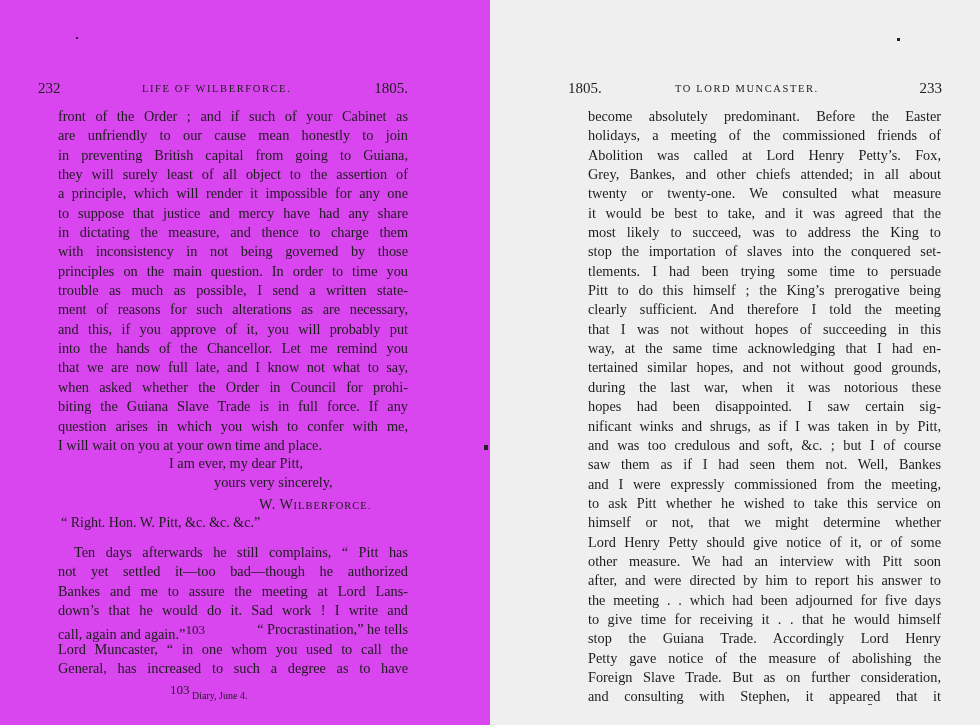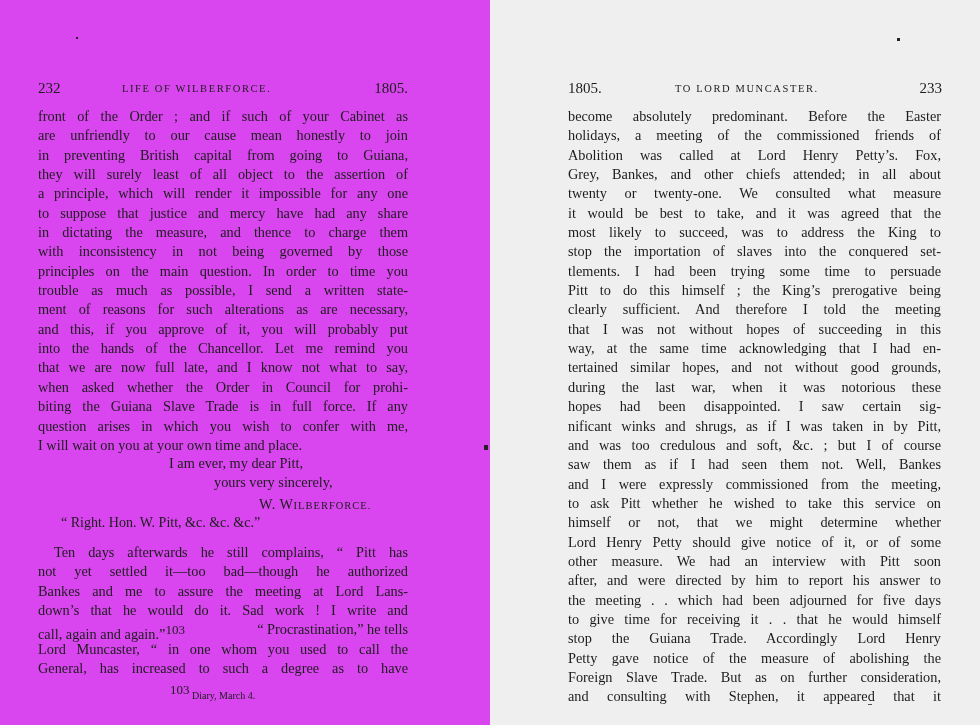--- a/index.html
+++ b/index.html
@@ -23,34 +23,35 @@
     position: absolute; top: 78px; height: 20px;
     font-size: 15px; line-height: 20px;
   }
   .running-head .num, .running-head .yr { position: absolute; top: 0; }
   .running-head .title {
     position: absolute; top: 1px; font-size: 10.5px; letter-spacing: 1.6px;
     text-transform: uppercase;
   }
   #left-page .running-head { left: 38px; width: 370px; }
   #left-page .running-head .num { left: 0; }
-  #left-page .running-head .title { left: 84px; }
+  #left-page .running-head .title { left: 104px; }
   #left-page .running-head .yr { right: 0; }
   #right-page .running-head { left: 78px; width: 374px; }
   #right-page .running-head .yr { left: 0; }
   #right-page .running-head .title { left: 107px; }
   #right-page .running-head .num { right: 0; }
 
   .body-lines { position: absolute; top: 107px; }
   #left-page .body-lines { left: 38px; width: 370px; }
   #right-page .body-lines { left: 78px; width: 373px; }
   .line {
     height: 19.35px; line-height: 19.35px; font-size: 14.3px;
     white-space: nowrap; text-align: justify; text-align-last: justify;
     overflow: visible;
+    margin-left: 20px;
   }
   .line.last { text-align-last: left; }
   .line.indent { padding-left: 16px; }
   .closing { position: absolute; font-size: 14.3px; white-space: nowrap; line-height: 19px; }
   .sig { letter-spacing: 0.5px; }
   .sig .sc { font-size: 10.5px; letter-spacing: 1px; }
   .address { position: absolute; font-size: 14px; white-space: nowrap; text-align: right; }
   .footnote { position: absolute; font-size: 10px; white-space: nowrap; }
   sup { font-size: 13px; vertical-align: 5px; }
   .speck { position: absolute; background: #222; }
@@ -101,21 +102,21 @@
     <div class="line" style="text-align-last:left; display:flex; justify-content:space-between;">
       <span><span>call, again and again.”</span><sup>103</sup></span>
       <span>“ Procrastination,” he tells</span>
     </div>
     <div class="line">Lord Muncaster, “ in one whom you used to call the</div>
     <div class="line">General, has increased to such a degree as to have</div>
   </div>
 
   <div class="footnote" style="left:170px; top:682px;">
     <sup>103</sup>
-    <span>Diary, March 4.</span>
+    <span>Diary, June 4.</span>
   </div>
 
   <div class="speck" style="left:76px; top:37px; width:2px; height:2px;"></div>
 </div>
 
 <div class="page" id="right-page">
   <div class="running-head">
     <span class="yr">1805.</span>
     <span class="title">TO LORD MUNCASTER.</span>
     <span class="num">233</span>

